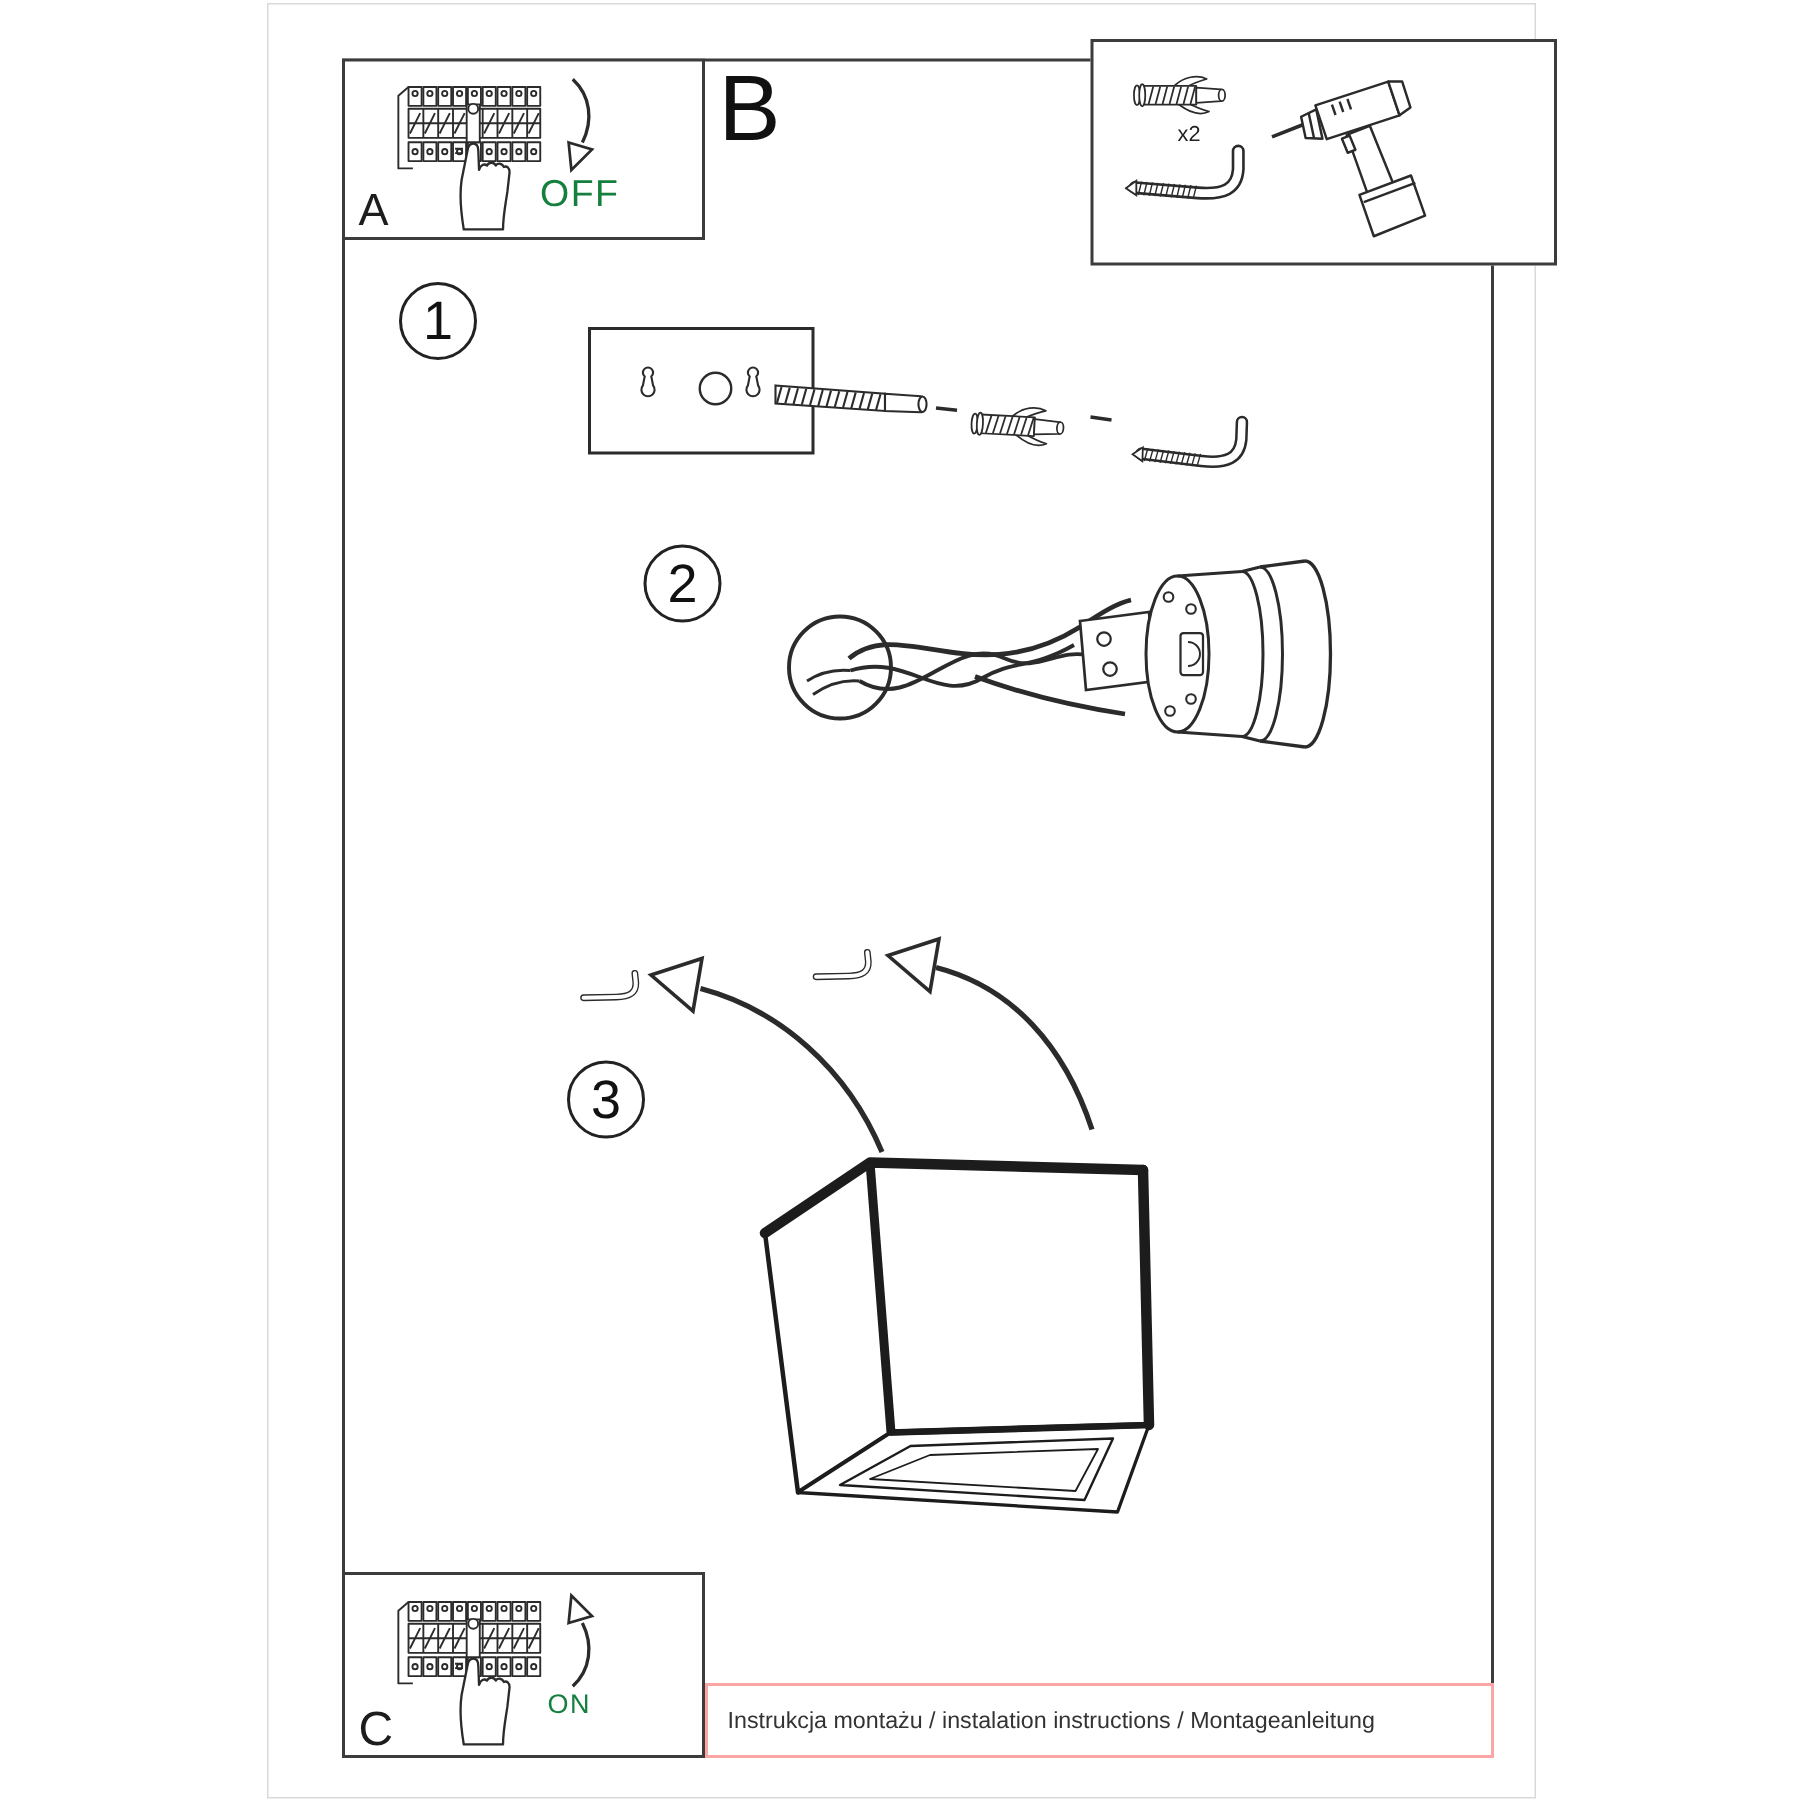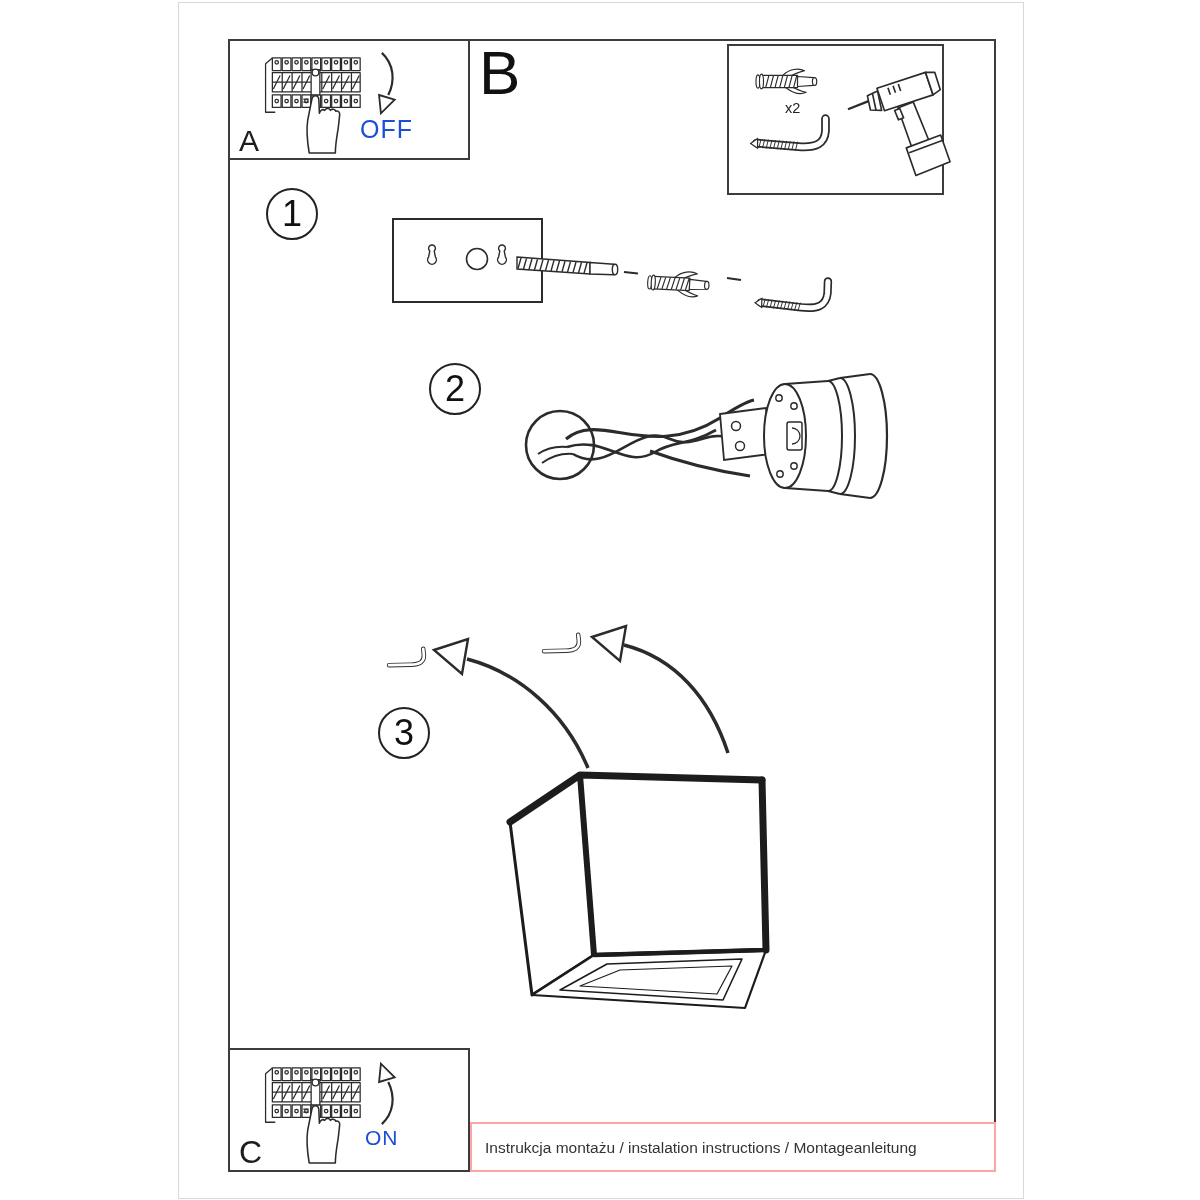--- a/index.html
+++ b/index.html
@@ -2,21 +2,21 @@
 <html><head>
 <meta charset="utf-8">
 <style>
   html,body{margin:0;padding:0;background:#ffffff;}
   body{font-family:"Liberation Sans","DejaVu Sans",sans-serif;color:#262626;}
   .page{position:relative;width:1200px;height:1200px;background:#fff;overflow:hidden;}
   .frame{position:absolute;left:178px;top:2px;width:844px;height:1195px;border:1px solid #d9d9d9;}
   .box{position:absolute;border:2px solid #3c3c3c;background:#fff;box-sizing:border-box;}
   .outer{position:absolute;left:228px;top:39px;width:768px;height:1133px;border:2px solid #3c3c3c;box-sizing:border-box;background:transparent;}
   .corner-label{position:absolute;font-size:30px;color:#1d1d1d;}
-  .action-label{position:absolute;font-size:25px;color:#1d4ed8;letter-spacing:1px;}
+  .action-label{position:absolute;font-size:25px;color:#15803d;letter-spacing:1px;}
   .big-letter{position:absolute;left:479px;top:42px;font-size:62px;line-height:1;color:#111;}
   .step-num{position:absolute;width:52px;height:52px;border:2.3px solid #222;border-radius:50%;
             display:flex;align-items:center;justify-content:center;font-size:36px;color:#111;background:#fff;box-sizing:border-box;}
   .footer-box{position:absolute;left:470px;top:1122px;width:526px;height:50px;border:2px solid #fca5a5;
               box-sizing:border-box;background:#fff;display:flex;flex-direction:column;justify-content:center;padding:2px 0 0 13px;}
   .footer-box div{font-size:15.5px;line-height:22px;color:#333;}
   svg.art{position:absolute;overflow:visible;}
 </style>
 </head>
 <body>
@@ -263,21 +263,21 @@
     <svg class="art" style="left:22px;top:11px" width="126" height="105" viewBox="0 0 130 108">
       <use href="#sym-breaker" width="130" height="108"></use>
     </svg>
     <svg class="art" style="left:139px;top:8px" width="33" height="70" viewBox="0 0 36 76">
       <use href="#sym-arrow-down" width="36" height="76"></use>
     </svg>
     <div class="action-label" style="left:130px;top:74px">OFF</div>
     <div class="corner-label" style="left:9px;top:83px">A</div>
   </div>
 
-  <div class="box" style="left:727px;top:44px;width:217px;height:151px">
+  <div class="box" style="left:727px;top:26px;width:311px;height:151px">
     <svg class="art" style="left:24px;top:20px" width="72" height="31" viewBox="0 0 92 40">
       <use href="#sym-dowel" width="92" height="40"></use>
     </svg>
     <div style="position:absolute;left:56px;top:54px;font-size:14.5px;color:#222">x2</div>
     <svg class="art" style="left:12px;top:64px" width="108" height="54" viewBox="0 0 104 62">
       <use href="#sym-hook-threaded" width="104" height="62"></use>
     </svg>
     <svg class="art" style="left:118px;top:16px" width="118" height="127" viewBox="0 0 130 140">
       <use href="#sym-drill" width="130" height="140"></use>
     </svg>
@@ -285,21 +285,21 @@
 
   <div class="box" style="left:228px;top:1048px;width:242px;height:124px">
     <svg class="art" style="left:22px;top:12px" width="126" height="105" viewBox="0 0 130 108">
       <use href="#sym-breaker" width="130" height="108"></use>
     </svg>
     <svg class="art" style="left:139px;top:8px" width="33" height="70" viewBox="0 0 36 76">
       <g transform="translate(0,76) scale(1,-1)">
           <use href="#sym-arrow-down" width="36" height="76"></use>
         </g>
     </svg>
-    <div class="action-label" style="left:135px;top:76px;font-size:21px">ON</div>
+    <div class="action-label" style="left:135px;top:76px;font-size:18px">ON</div>
     <div class="corner-label" style="left:9px;top:84px;font-size:32px">C</div>
   </div>
 
   <div class="footer-box">
     <div>Instrukcja montażu / instalation instructions / Montageanleitung</div>
   </div>
 
 </div>
 
 </body></html>

